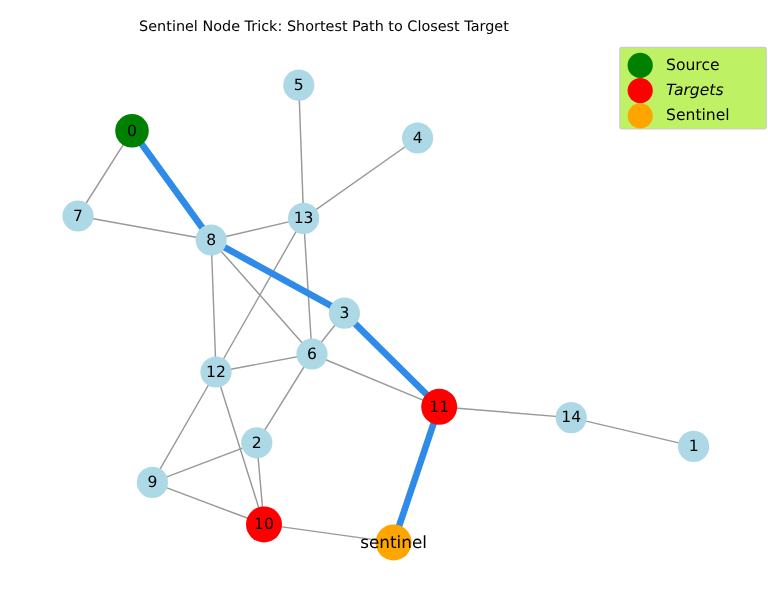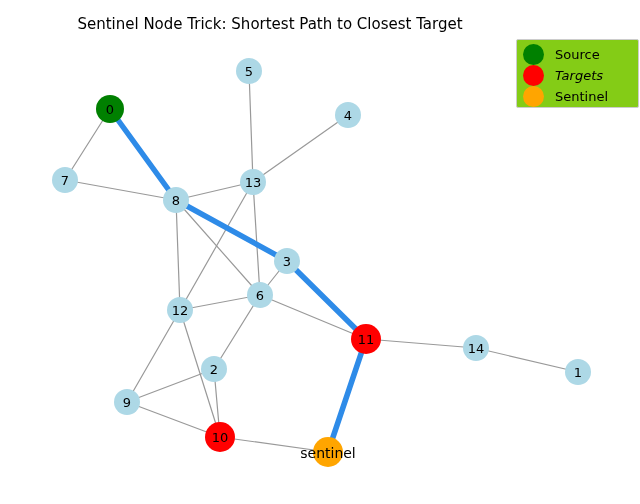--- a/index.html
+++ b/index.html
@@ -14,21 +14,21 @@
     background: #ffffff;
     overflow: hidden;
     font-family: "DejaVu Sans", "Liberation Sans", sans-serif;
   }
   #title {
     position: absolute;
     left: 0;
     top: 15px;
     width: 540px;
     text-align: center;
-    font-size: 15px;
+    font-size: 12px;
     color: #000000;
     font-family: "DejaVu Sans", "Liberation Sans", sans-serif;
     white-space: nowrap;
   }
   #graph-svg {
     position: absolute;
     left: 0;
     top: 0;
     width: 640px;
     height: 504px;
@@ -46,21 +46,21 @@
     fill: #000000;
     text-anchor: middle;
     dominant-baseline: central;
   }
   #legend {
     position: absolute;
     left: 516px;
     top: 39px;
     width: 123px;
     height: 69px;
-    background: #84cc16;
+    background: #bef264;
     border: 1px solid #cccccc;
     border-radius: 2px;
     box-sizing: border-box;
   }
   .legend-row {
     position: absolute;
     left: 6px;
     height: 22px;
     display: flex;
     align-items: center;

